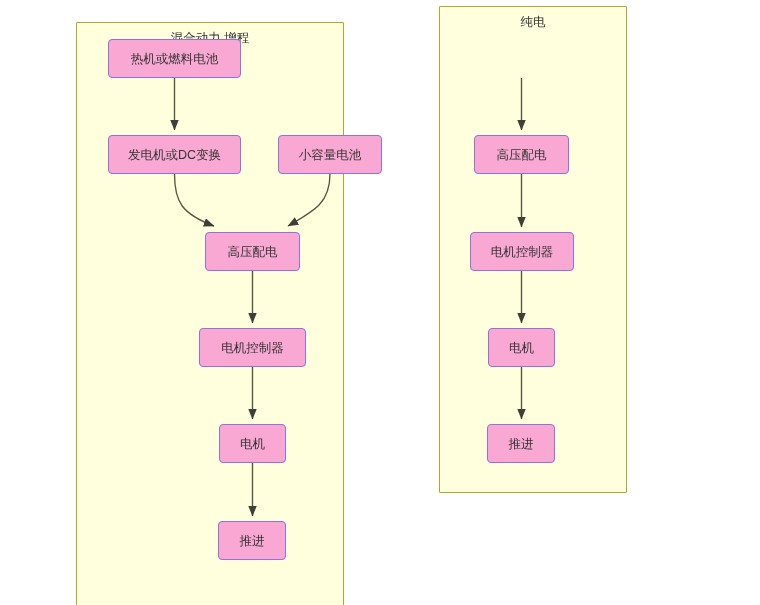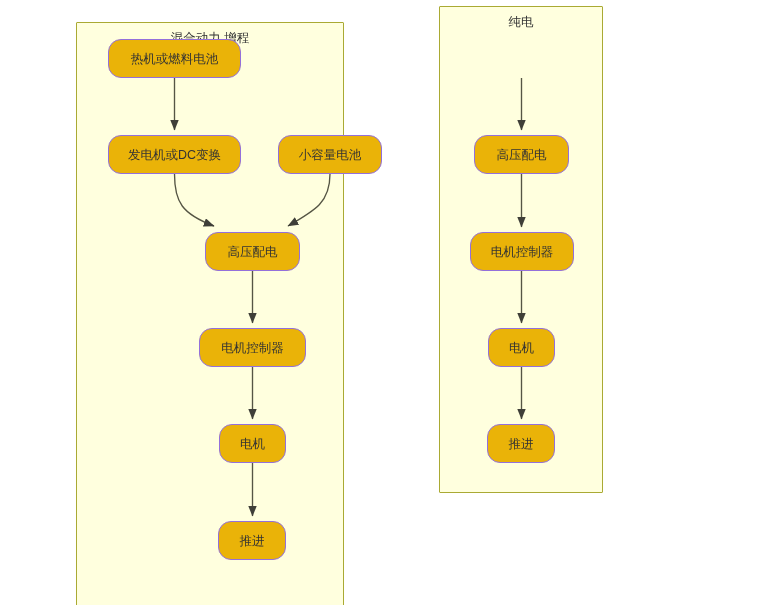--- a/index.html
+++ b/index.html
@@ -34,45 +34,45 @@
   }
   #cluster-hybrid {
     left: 76px;
     top: 22px;
     width: 268px;
     height: 585px;
   }
   #cluster-bev {
     left: 439px;
     top: 6px;
-    width: 164px;
+    width: 188px;
     height: 487px;
   }
   .cluster-title {
     position: absolute;
     left: 0;
     right: 0;
     top: 7px;
     text-align: center;
     font-size: 12.5px;
     color: #333333;
     line-height: 16px;
     white-space: nowrap;
   }
 
   
   .node {
     position: absolute;
-    background: #eab308;
+    background: #f9a8d4;
     border: 1px solid #9370db;
     box-sizing: border-box;
     display: flex;
     align-items: center;
     justify-content: center;
-    border-radius: 13px;
+    border-radius: 4px;
   }
   .node-label {
     font-size: 12.5px;
     color: #333333;
     line-height: 14px;
     white-space: nowrap;
     text-align: center;
   }
 
   

